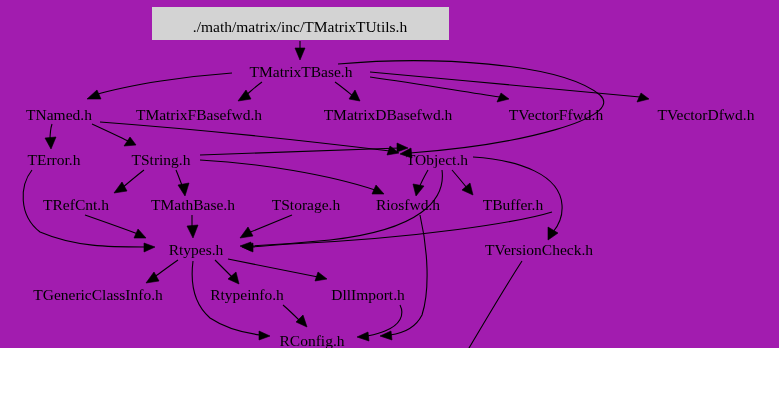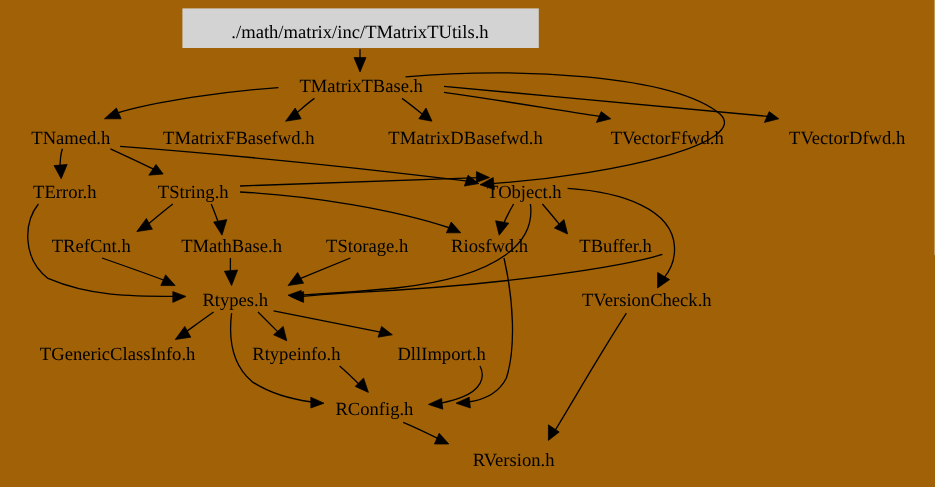--- a/index.html
+++ b/index.html
@@ -3,22 +3,22 @@
 <meta charset="utf-8">
 <style>
   html, body {
     margin: 0;
     padding: 0;
     background: #ffffff;
   }
   #graph-root {
     position: relative;
     width: 779px;
-    height: 406px;
-    background: #a16207;
+    height: 348px;
+    background: #a21caf;
     font-family: "Liberation Serif", "DejaVu Serif", serif;
     overflow: hidden;
   }
   svg.graph-canvas {
     position: absolute;
     left: 0;
     top: 0;
     width: 779px;
     height: 406px;
   }

